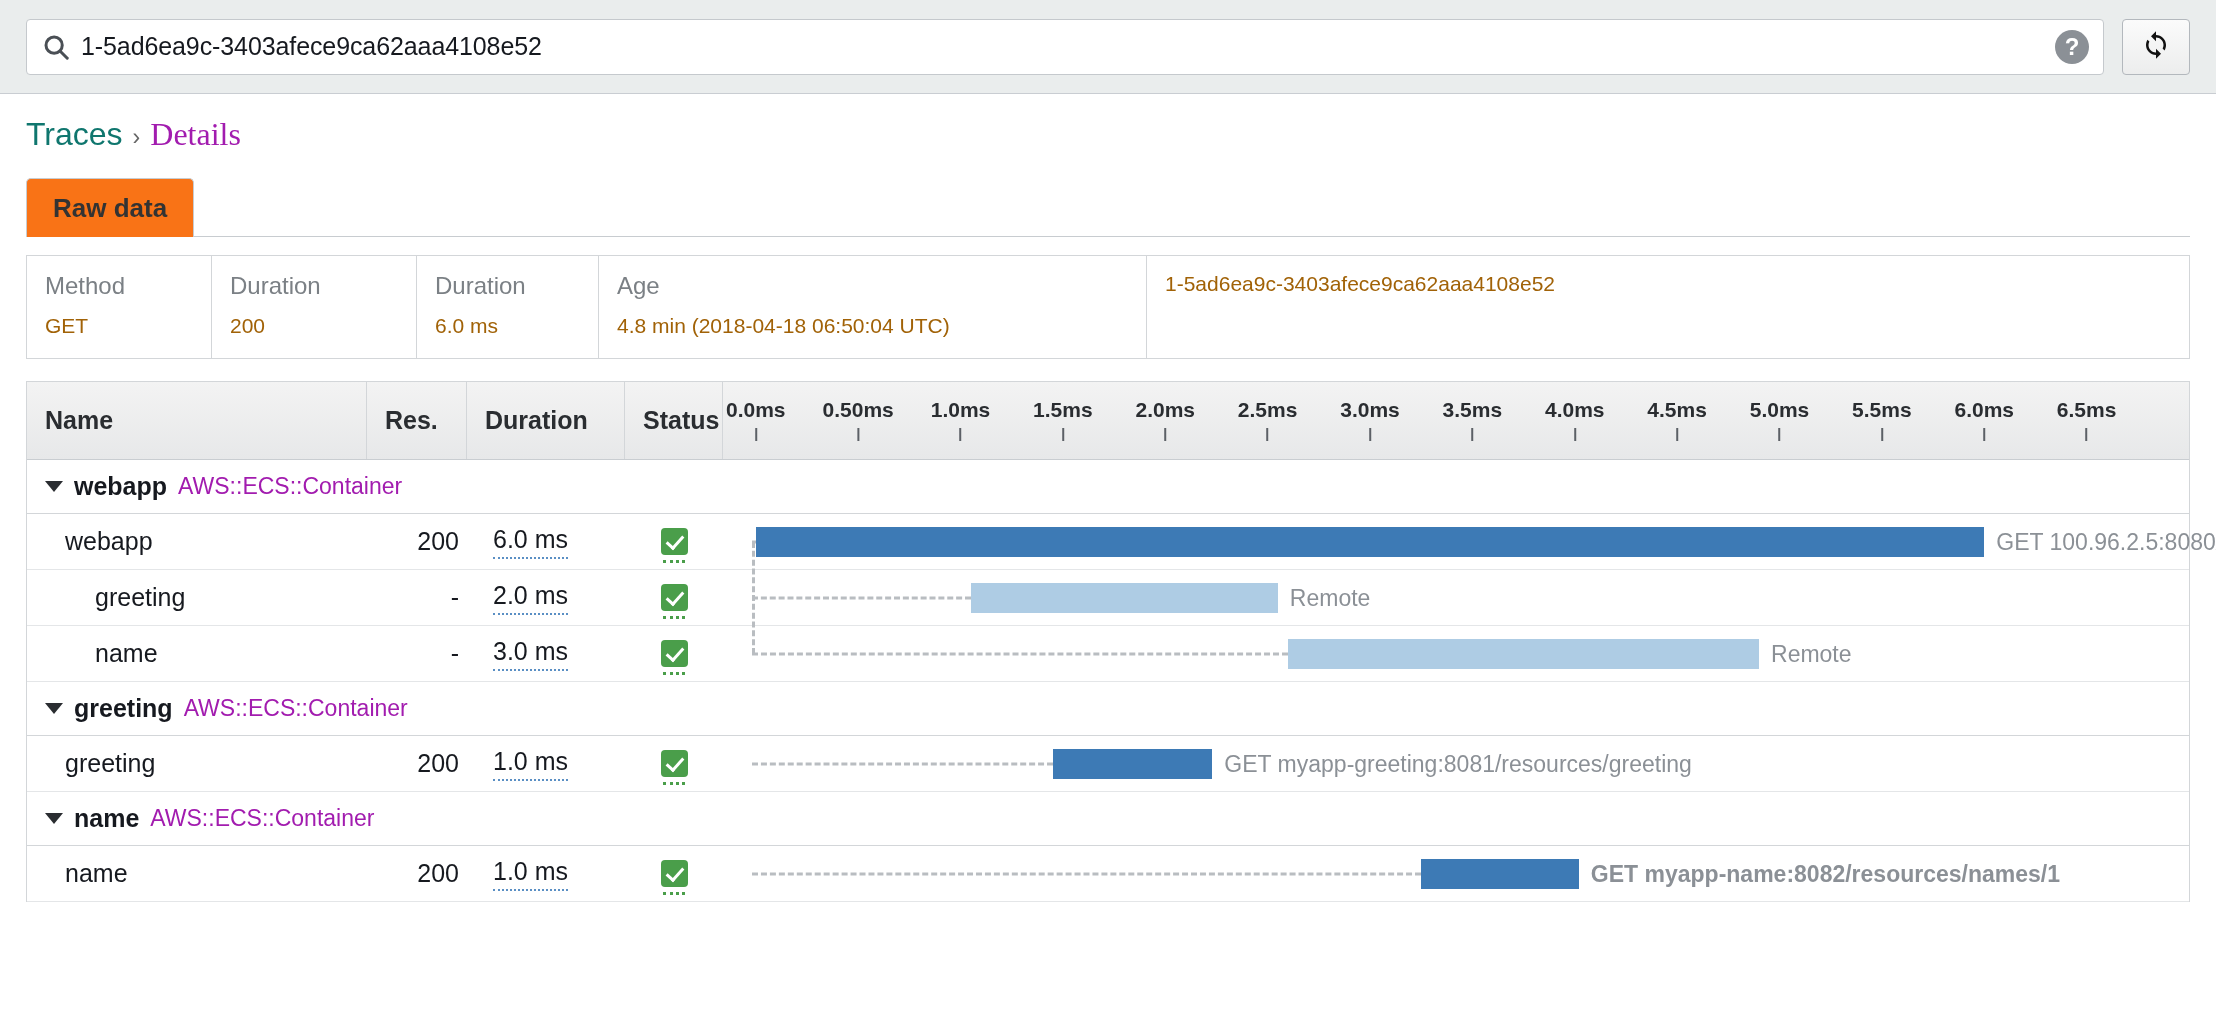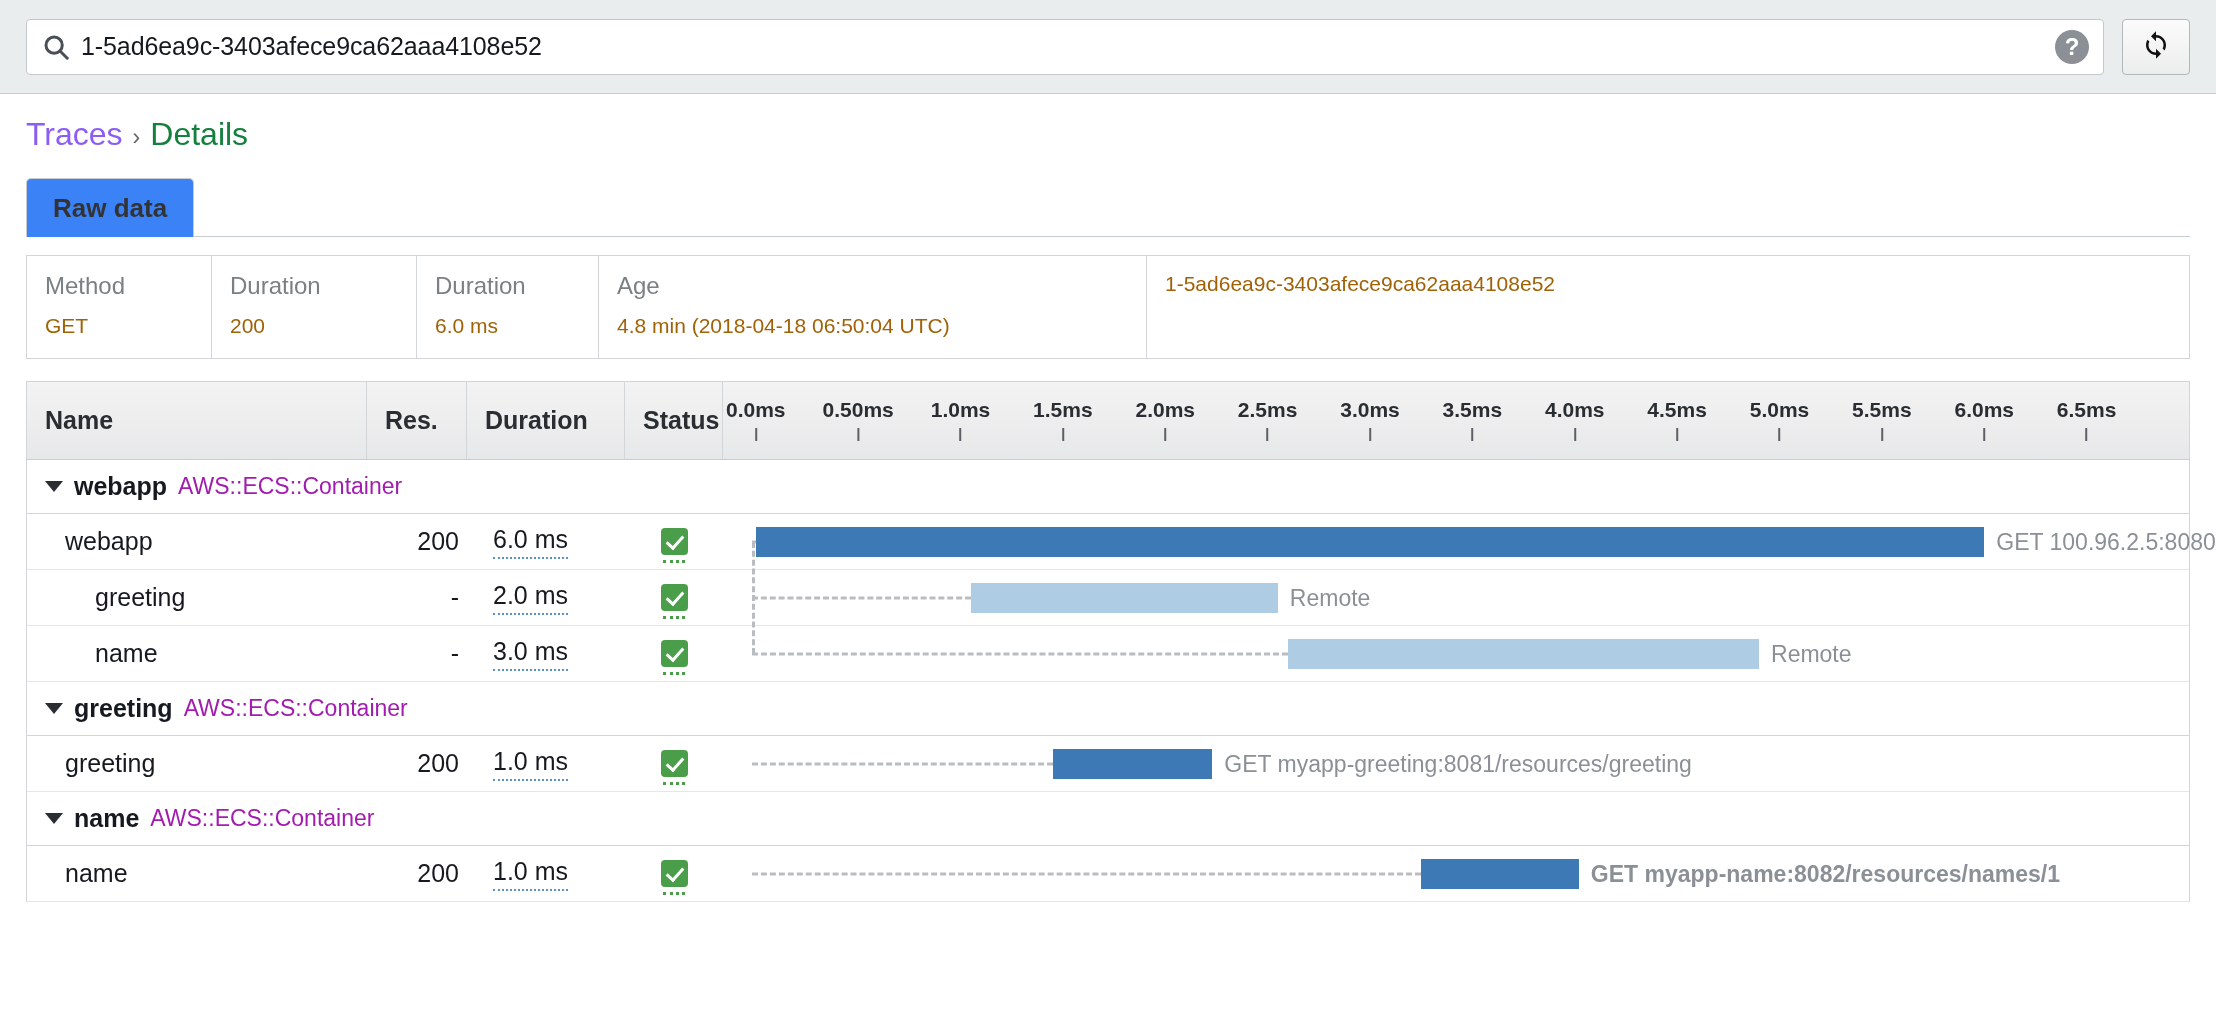--- a/index.html
+++ b/index.html
@@ -70,41 +70,41 @@
   }
 
   
   .breadcrumb {
     padding: 22px 26px 0 26px;
     font-size: 32px;
     display: flex;
     align-items: baseline;
     gap: 10px;
   }
-  .crumb-link { color: #8b5cf6; cursor: pointer; }
+  .crumb-link { color: #0f766e; cursor: pointer; }
   .crumb-sep  { color: #666; font-size: 23px; }
-  .crumb-cur  { color: #15803d; }
+  .crumb-cur  { color: #a21caf; font-family: Liberation Serif, serif; }
 
   
   .tabs {
     margin: 24px 0 0 26px;
     display: flex;
     align-items: flex-end;
     gap: 6px;
     position: relative;
     z-index: 2;
   }
   .tab {
     font-size: 26px;
     font-weight: bold;
     padding: 14px 26px 13px 26px;
     border: 1px solid #c8ccd0;
     border-bottom: none;
     border-radius: 5px 5px 0 0;
-    background: #3b82f6;
+    background: #f97316;
     color: #333;
     cursor: pointer;
     position: relative;
     top: 1px;
   }
   .tab.active {
     background: #fff;
     border-top: 4px solid #e07c24;
     padding-top: 11px;
     color: #16191f;

